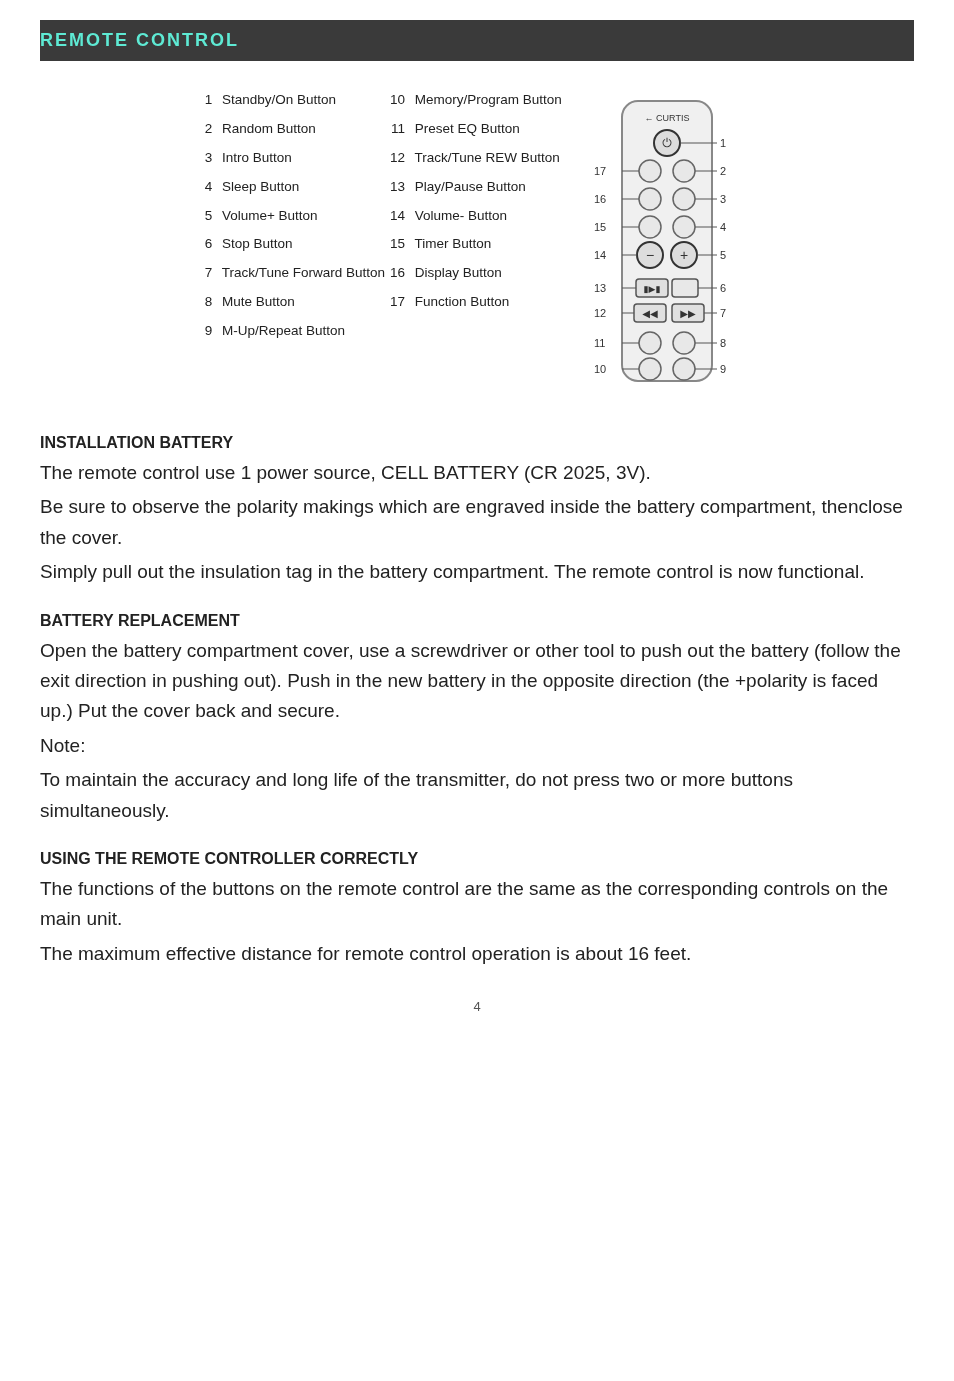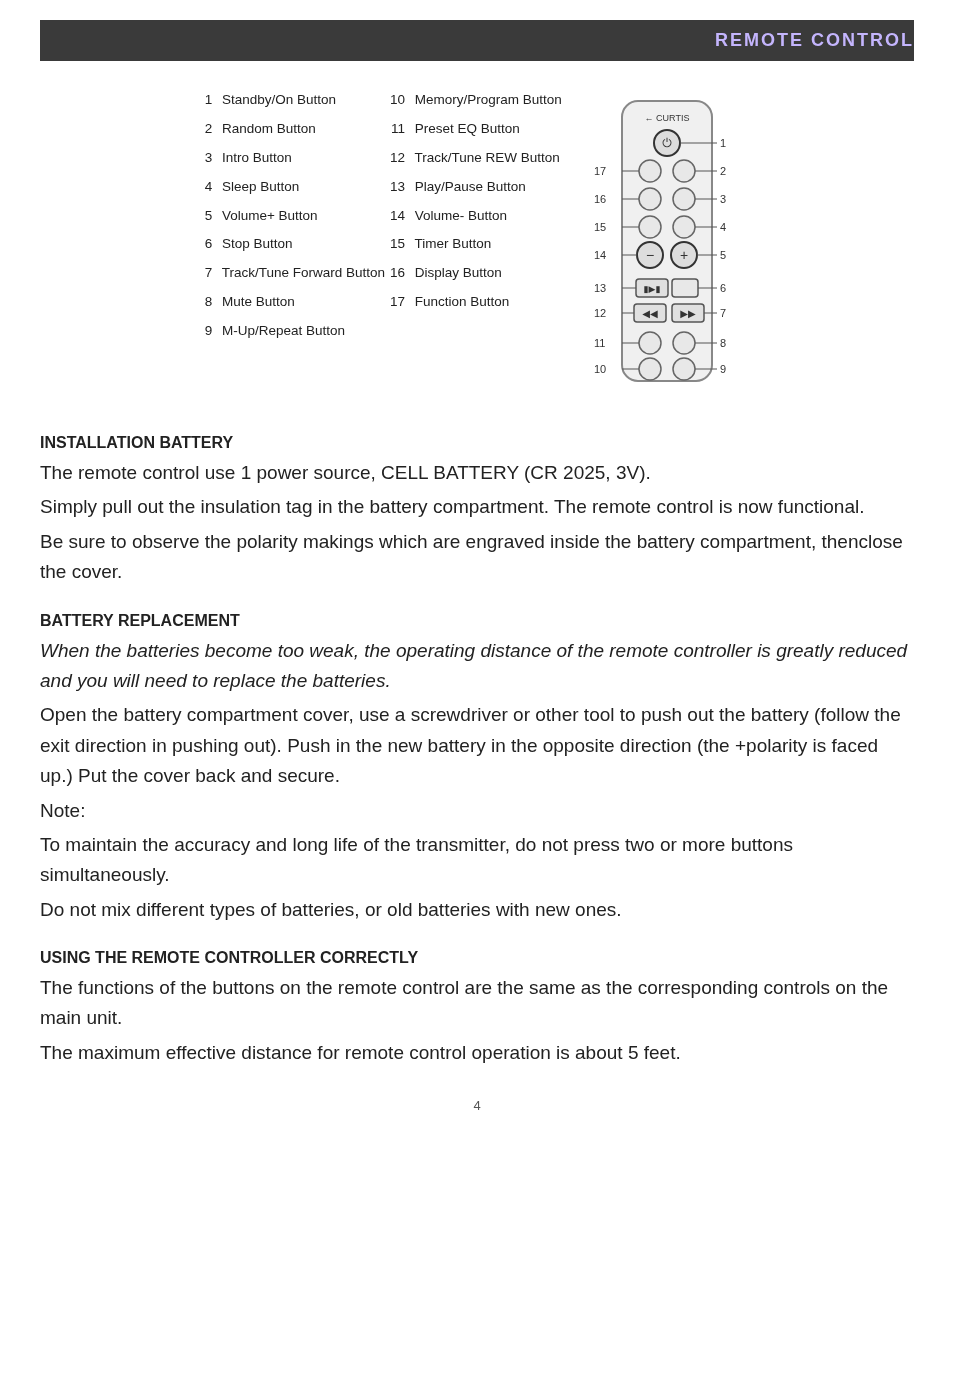--- a/index.html
+++ b/index.html
@@ -9,22 +9,22 @@
       background: #ffffff;
       font-family: Arial, Helvetica, sans-serif;
       font-size: 14px;
       color: #222;
       padding: 20px 40px 40px 40px;
     }
 
     
     .page-header {
       background: #3a3a3a;
-      color: #c4b5fd;
-      text-align: right;
+      color: #5eead4;
+      text-align: left;
       padding: 10px 0;
       font-size: 18px;
       font-weight: bold;
       letter-spacing: 2px;
       margin-bottom: 30px;
     }
 
     
     .remote-section {
       display: flex;
@@ -209,33 +209,31 @@
       <line x1="133" y1="278" x2="155" y2="278" stroke="#555" stroke-width="1"></line>
       <text x="158" y="282" font-size="11" font-family="Arial" fill="#333">9</text>
     </svg>
   </div>
 </div>
 
 <div id="sections-container">
     <div class="section-title">INSTALLATION BATTERY</div>
     <div class="section-body">
       <p>The remote control use 1 power source, CELL BATTERY (CR 2025, 3V).</p>
+      <p>Be sure to observe the polarity makings which are engraved inside the battery compartment, thenclose the cover.</p>
       <p>Simply pull out the insulation tag in the battery compartment. The remote control is now functional.</p>
-      <p>Be sure to observe the polarity makings which are engraved inside the battery compartment, thenclose the cover.</p>
     </div>
     <div class="section-title">BATTERY REPLACEMENT</div>
     <div class="section-body">
-      <p class="section-italic">When the batteries become too weak, the operating distance of the remote controller is greatly reduced and you will need to replace the batteries.</p>
       <p>Open the battery compartment cover, use a screwdriver or other tool to push out the battery (follow the exit direction in pushing out). Push in the new battery in the opposite direction (the +polarity is faced up.) Put the cover back and secure.</p>
       <p>Note:</p>
       <p>To maintain the accuracy and long life of the transmitter, do not press two or more buttons simultaneously.</p>
-      <p>Do not mix different types of batteries, or old batteries with new ones.</p>
     </div>
     <div class="section-title">USING THE REMOTE CONTROLLER CORRECTLY</div>
     <div class="section-body">
       <p>The functions of the buttons on the remote control are the same as the corresponding controls on the main unit.</p>
-      <p>The maximum effective distance for remote control operation is about 5 feet.</p>
+      <p>The maximum effective distance for remote control operation is about 16 feet.</p>
     </div>
   </div>
 
 <div class="page-number">
   <span>4</span>
 </div>
 
 </body></html>

